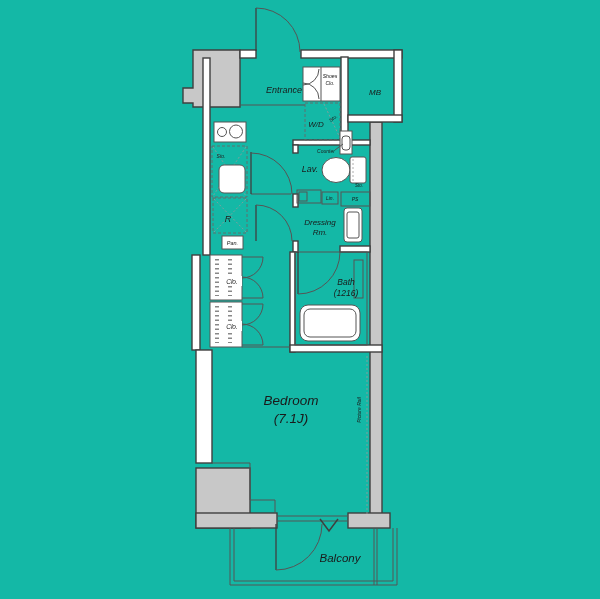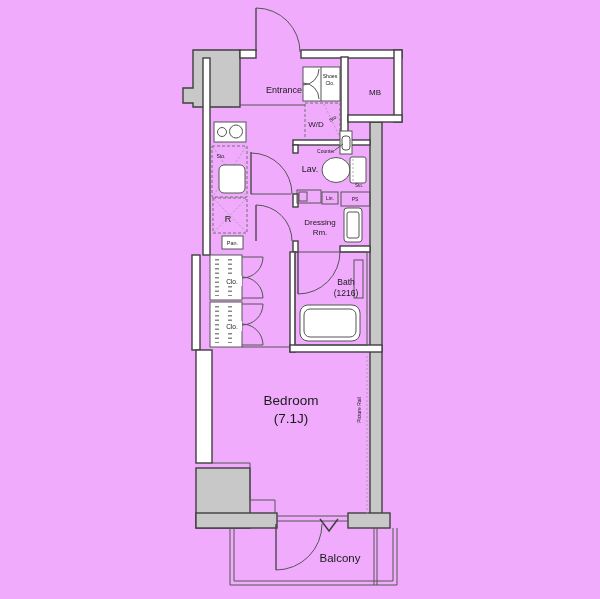--- a/index.html
+++ b/index.html
@@ -1,17 +1,17 @@
 <!DOCTYPE html>
 <html><head>
 <meta charset="utf-8">
 <style>
   html,body{margin:0;padding:0;background:#ffffff;}
-  .canvas{position:relative;width:600px;height:599px;background:#f0abfc;overflow:hidden;
-          font-family:"Liberation Sans","DejaVu Sans",sans-serif;}
+  .canvas{position:relative;width:600px;height:599px;background:#14b8a6;overflow:hidden;
+          font-family:"Liberation Sans","DejaVu Sans",sans-serif;font-style:italic;}
   svg{display:block}
   svg text{fill:#1a1a1a;font-family:"Liberation Sans","DejaVu Sans",sans-serif;}
   .wall-hollow{fill:#ffffff;stroke:#3f3f3f;stroke-width:1.4;}
   .wall-solid{fill:#c8c8c8;stroke:#3f3f3f;stroke-width:1.4;}
   .thin{fill:none;stroke:#555;stroke-width:1;}
   .fix{fill:#ffffff;stroke:#555;stroke-width:1;}
   .dashbox{fill:none;stroke:#666;stroke-width:0.9;stroke-dasharray:3 2;}
   .dashline{fill:none;stroke:#999;stroke-width:0.8;stroke-dasharray:2 2;}
   .door{fill:none;stroke:#555;stroke-width:1;}
   .leaf{fill:none;stroke:#3f3f3f;stroke-width:1.3;}

